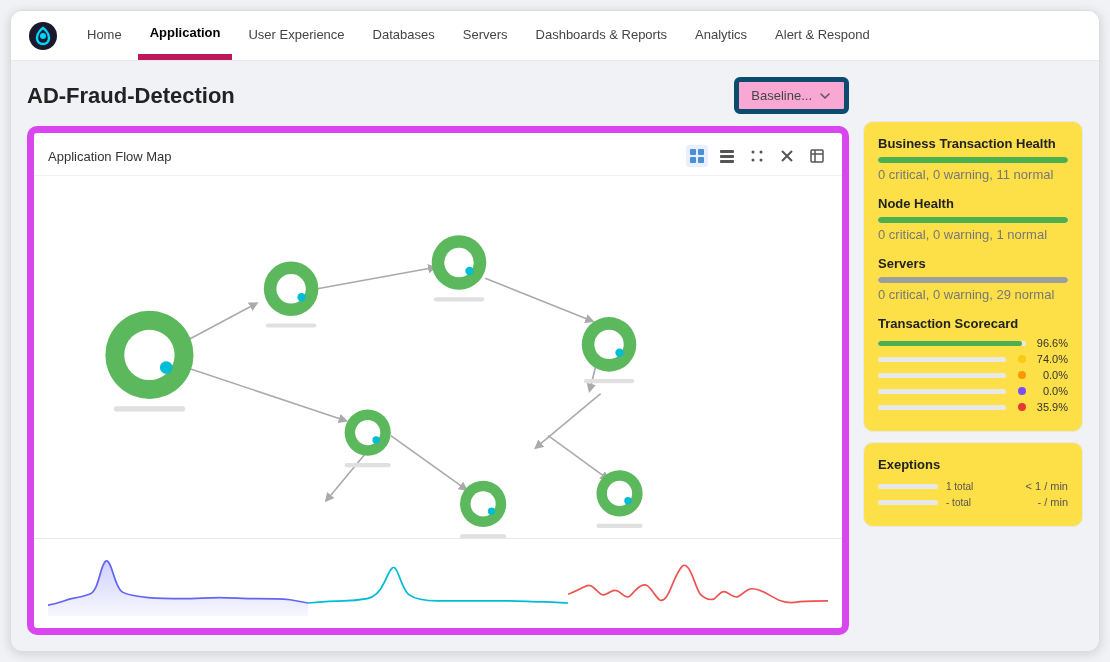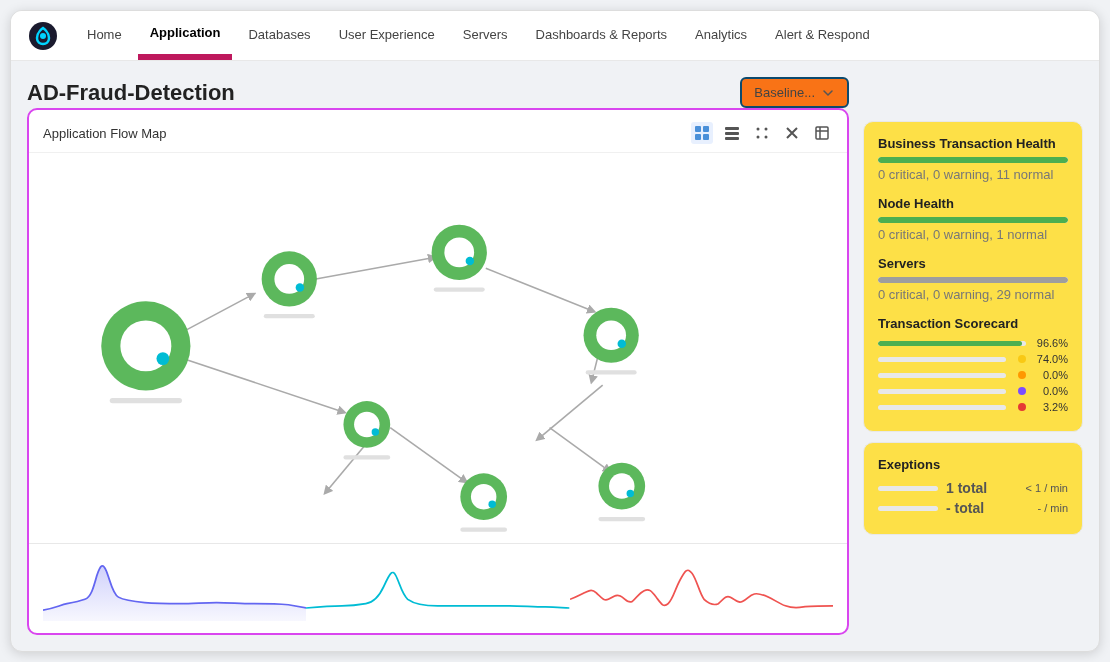--- a/index.html
+++ b/index.html
@@ -66,53 +66,54 @@
       flex: 1;
       padding: 16px;
       gap: 14px;
       overflow: hidden;
     }
     
     .left-panel {
       display: flex;
       flex-direction: column;
       flex: 1;
+      gap: 12px;
     }
     .page-header {
       display: flex;
       align-items: center;
       justify-content: space-between;
     }
     .page-title {
       font-size: 22px;
       font-weight: 700;
       color: #222;
     }
     .header-controls {
       display: flex;
       gap: 8px;
     }
     .dropdown-btn {
       display: flex;
       align-items: center;
       gap: 6px;
       padding: 6px 12px;
-      background: #f97316;
-      border: 2px solid #0c4a6e;
+      background: #f9a8d4;
+      border: 5px solid #0c4a6e;
       border-radius: 6px;
       font-size: 13px;
       color: #444;
       cursor: pointer;
     }
     .dropdown-btn svg { width: 14px; height: 14px; }
     
     .flow-map-card {
       background: #fff;
       border-radius: 10px;
-      border: 2px solid #d946ef;
+      border: 7px solid #d946ef;
       flex: 1;
       display: flex;
       flex-direction: column;
       overflow: hidden;
     }
     .flow-map-header {
       display: flex;
       align-items: center;
       justify-content: space-between;
       padding: 12px 14px 8px;
@@ -251,24 +252,23 @@
     }
     .exceptions-bar-track {
       width: 60px;
       height: 5px;
       background: #e8e8e8;
       border-radius: 3px;
       margin-right: 8px;
       overflow: hidden;
     }
     .exceptions-val {
-      font-size: 14px;
+      font-size: 10px;
       color: #555;
       flex: 1;
-      font-weight: bold;
     }
     .exceptions-rate {
       font-size: 11px;
       color: #555;
     }
     
     .node-circle {
       fill: #5cb85c;
     }
     .node-inner {
@@ -285,22 +285,22 @@
 
   <nav class="navbar">
     <svg class="nav-logo" viewBox="0 0 32 32">
       <circle cx="16" cy="16" r="14" fill="#1a1a2e"></circle>
       <path d="M16 8 C16 8, 10 12, 10 18 C10 22, 13 24, 16 24 C19 24, 22 22, 22 18 C22 12, 16 8, 16 8Z" fill="none" stroke="#00d4ff" stroke-width="2.5"></path>
       <circle cx="16" cy="16" r="3" fill="#00d4ff"></circle>
     </svg>
     <div class="nav-links">
       <div class="nav-link">Home</div>
       <div class="nav-link active">Application</div>
+      <div class="nav-link">User Experience</div>
       <div class="nav-link">Databases</div>
-      <div class="nav-link">User Experience</div>
       <div class="nav-link">Servers</div>
       <div class="nav-link">Dashboards &amp; Reports</div>
       <div class="nav-link">Analytics</div>
       <div class="nav-link">Alert &amp; Respond</div>
     </div>
   </nav>
 
   <div class="main-content">
 
     <div class="left-panel">
@@ -493,21 +493,21 @@
               <div class="scorecard-bar-fill" style="width:0%; background:#e8e8e8;"></div>
             </div>
             <div class="scorecard-dot" style="background:#7c4dff;"></div>
             <span class="scorecard-pct">0.0%</span>
           </div>
           <div class="scorecard-row">
             <div class="scorecard-bar-track">
               <div class="scorecard-bar-fill" style="width:0%; background:#e8e8e8;"></div>
             </div>
             <div class="scorecard-dot" style="background:#e53935;"></div>
-            <span class="scorecard-pct">3.2%</span>
+            <span class="scorecard-pct">35.9%</span>
           </div>
         </div>
       </div>
 
       <div class="metrics-card">
         <div class="metric-title">Exeptions</div>
         <div style="margin-top:8px;">
           <div class="exceptions-row">
             <div class="exceptions-bar-track"></div>
             <span class="exceptions-val">1 total</span>

